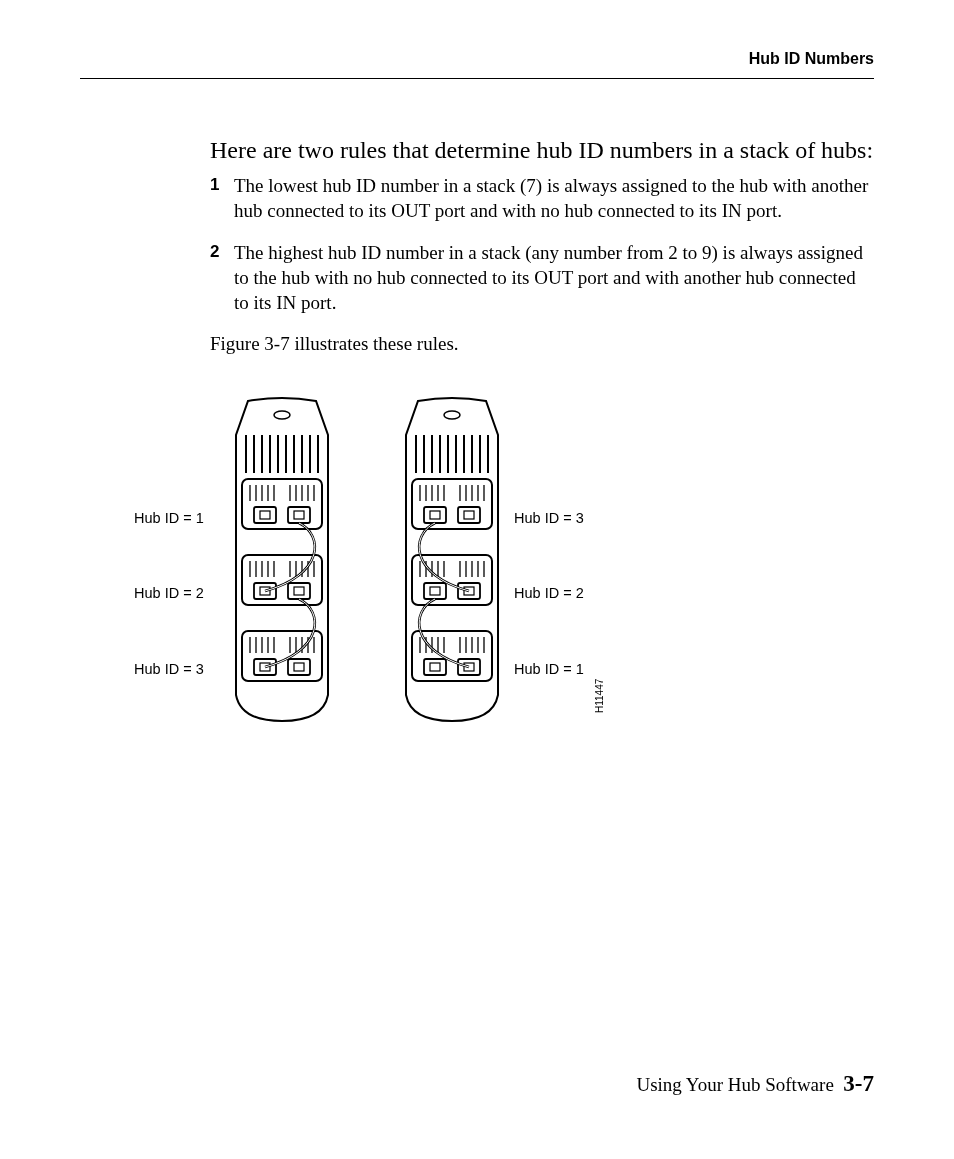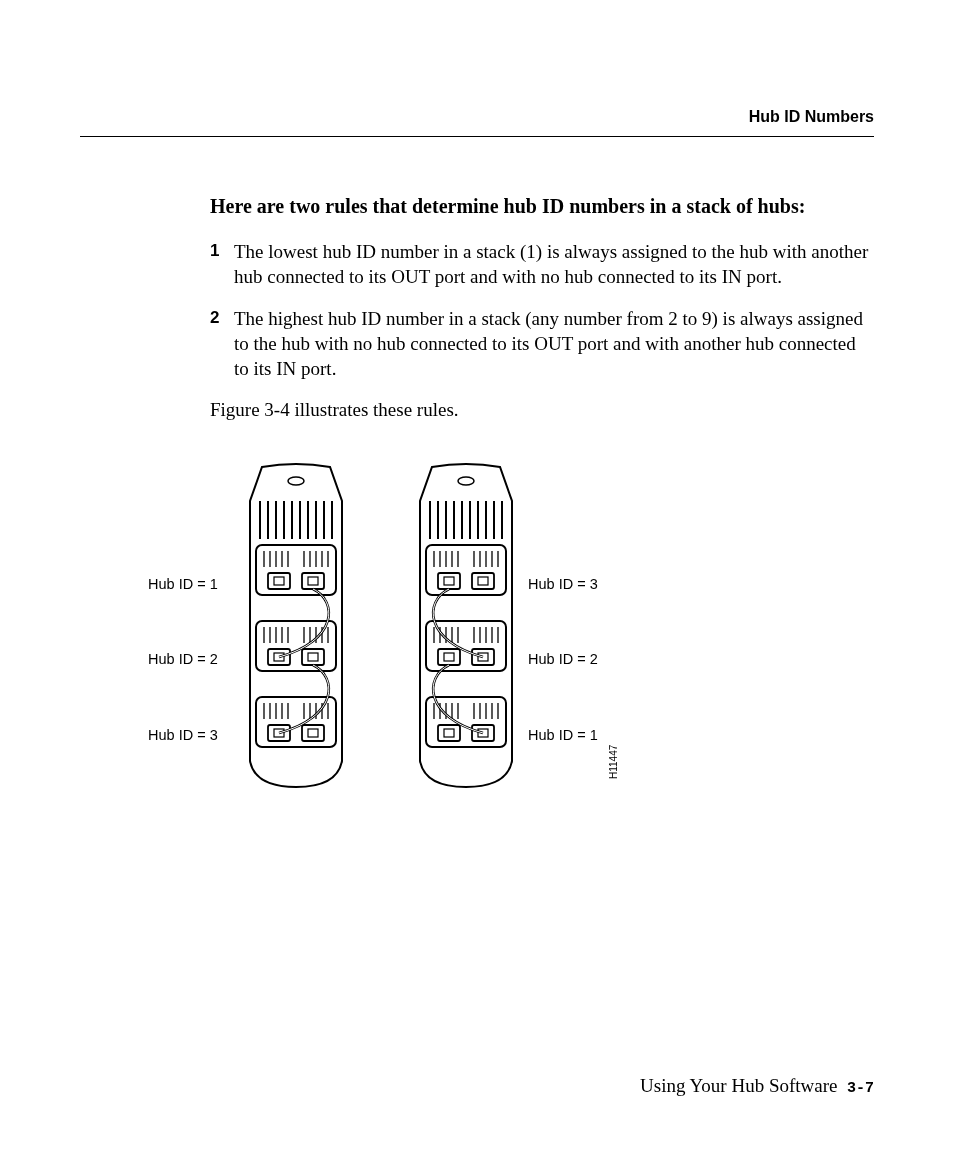--- a/index.html
+++ b/index.html
@@ -5,43 +5,42 @@
   * { box-sizing: border-box; margin: 0; padding: 0; }
   body {
     width: 954px;
     height: 1159px;
     background: #fff;
     font-family: "Times New Roman", Times, serif;
     color: #000;
     position: relative;
   }
   .page {
-    padding: 108px 80px 60px 80px;
+    padding: 50px 80px 60px 80px;
     height: 100%;
     position: relative;
   }
   .running-head {
     font-family: Helvetica, Arial, sans-serif;
     font-weight: bold;
     font-size: 16px;
     text-align: right;
     margin-bottom: 10px;
   }
   .rule {
     border: none;
     border-top: 1.5px solid #000;
     margin-bottom: 58px;
   }
   .body-indent {
     margin-left: 130px;
   }
   .intro {
-    font-size: 20px;
-    margin-bottom: 22px;
-    font-weight: bold;
+    font-size: 24px;
+    margin-bottom: 10px;
   }
   ol.rules {
     list-style: none;
     font-size: 19px;
     line-height: 1.3;
   }
   ol.rules li {
     display: flex;
     margin-bottom: 18px;
   }
@@ -65,21 +64,21 @@
     font-weight: bold;
     font-size: 16px;
     margin-left: 130px;
     margin-bottom: 18px;
   }
   .fig-caption .fig-num {
     display: inline-block;
     width: 128px;
   }
   .figure-area {
-    margin-left: 68px;
+    margin-left: 54px;
     position: relative;
     height: 340px;
   }
   .stack {
     position: absolute;
     top: 0;
     width: 108px;
   }
   .stack.left { left: 94px; }
   .stack.right { left: 264px; }
@@ -105,49 +104,49 @@
     transform: rotate(-90deg);
     transform-origin: left top;
   }
   .footer {
     position: absolute;
     bottom: 62px;
     right: 80px;
     font-size: 19px;
   }
   .footer .pg {
-    font-family: Liberation Mono, monospace;
-    font-weight: bold;
-    font-size: 15px;
+    font-family: Liberation Serif, serif;
+    font-weight: bold;
+    font-size: 23px;
   }
 </style>
 </head>
 <body>
 
 <div class="page">
 
   <div class="running-head">Hub ID Numbers</div>
   <hr class="rule">
 
   <div class="body-indent">
     <p class="intro">Here are two rules that determine hub ID numbers in a stack of hubs:</p>
 
     <ol class="rules">
       <li>
         <span class="num">1</span>
-        <span class="txt">The lowest hub ID number in a stack (1) is always assigned to the hub with another hub connected to its OUT port and with no hub connected to its IN port.</span>
+        <span class="txt">The lowest hub ID number in a stack (7) is always assigned to the hub with another hub connected to its OUT port and with no hub connected to its IN port.</span>
       </li>
       <li>
         <span class="num">2</span>
         <span class="txt">The highest hub ID number in a stack (any number from 2 to 9) is always assigned to the hub with no hub connected to its OUT port and with another hub connected to its IN port.</span>
       </li>
     </ol>
   </div>
 
-  <p class="fig-ref">Figure 3-4 illustrates these rules.</p>
+  <p class="fig-ref">Figure 3-7 illustrates these rules.</p>
 
 
   <div class="figure-area">
 
     <div class="hub-label lab-l1">Hub ID = 1</div>
     <div class="hub-label lab-l2">Hub ID = 2</div>
     <div class="hub-label lab-l3">Hub ID = 3</div>
 
     <div class="hub-label lab-r1">Hub ID = 3</div>
     <div class="hub-label lab-r2">Hub ID = 2</div>

